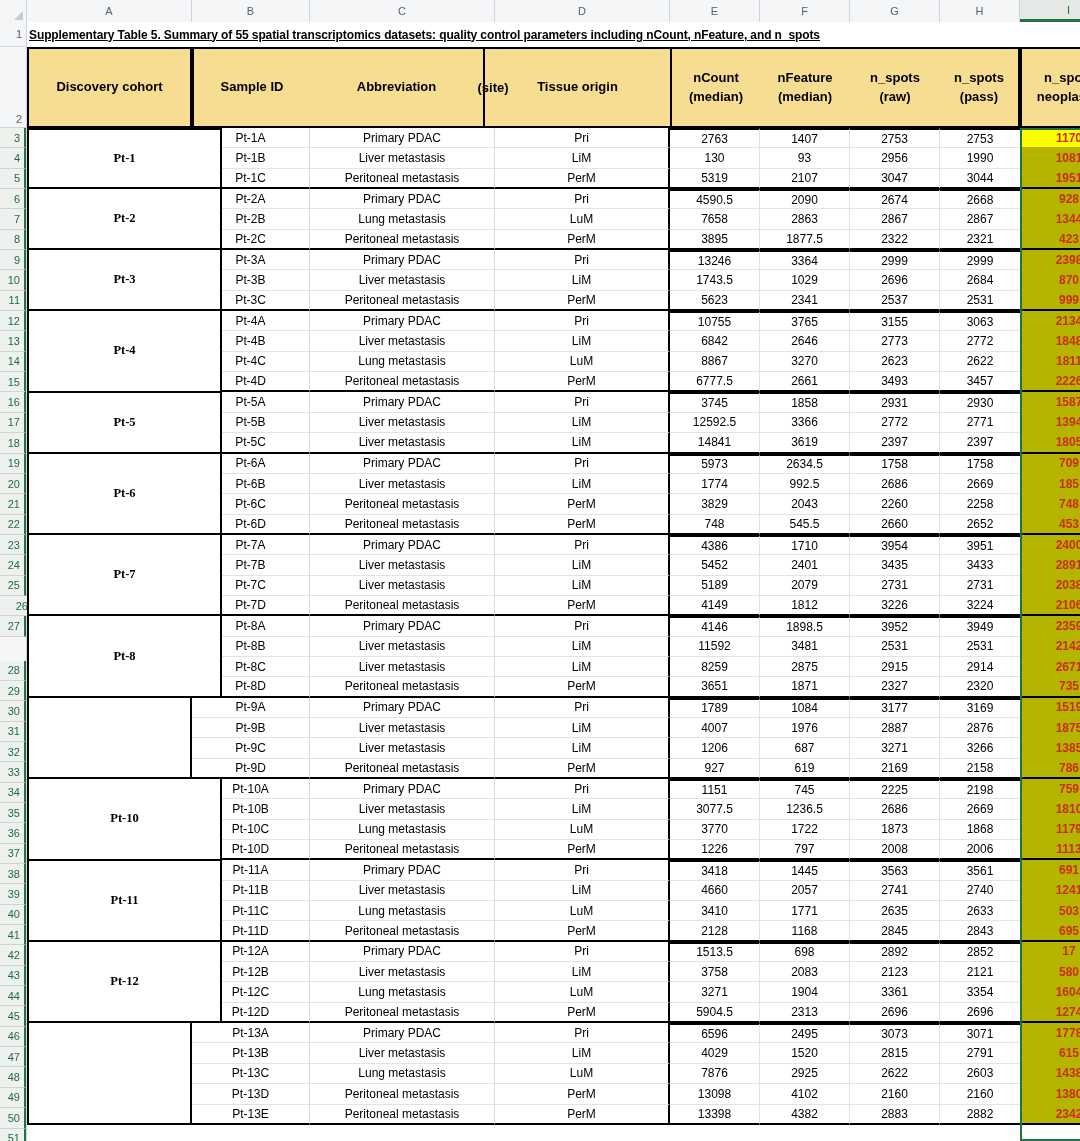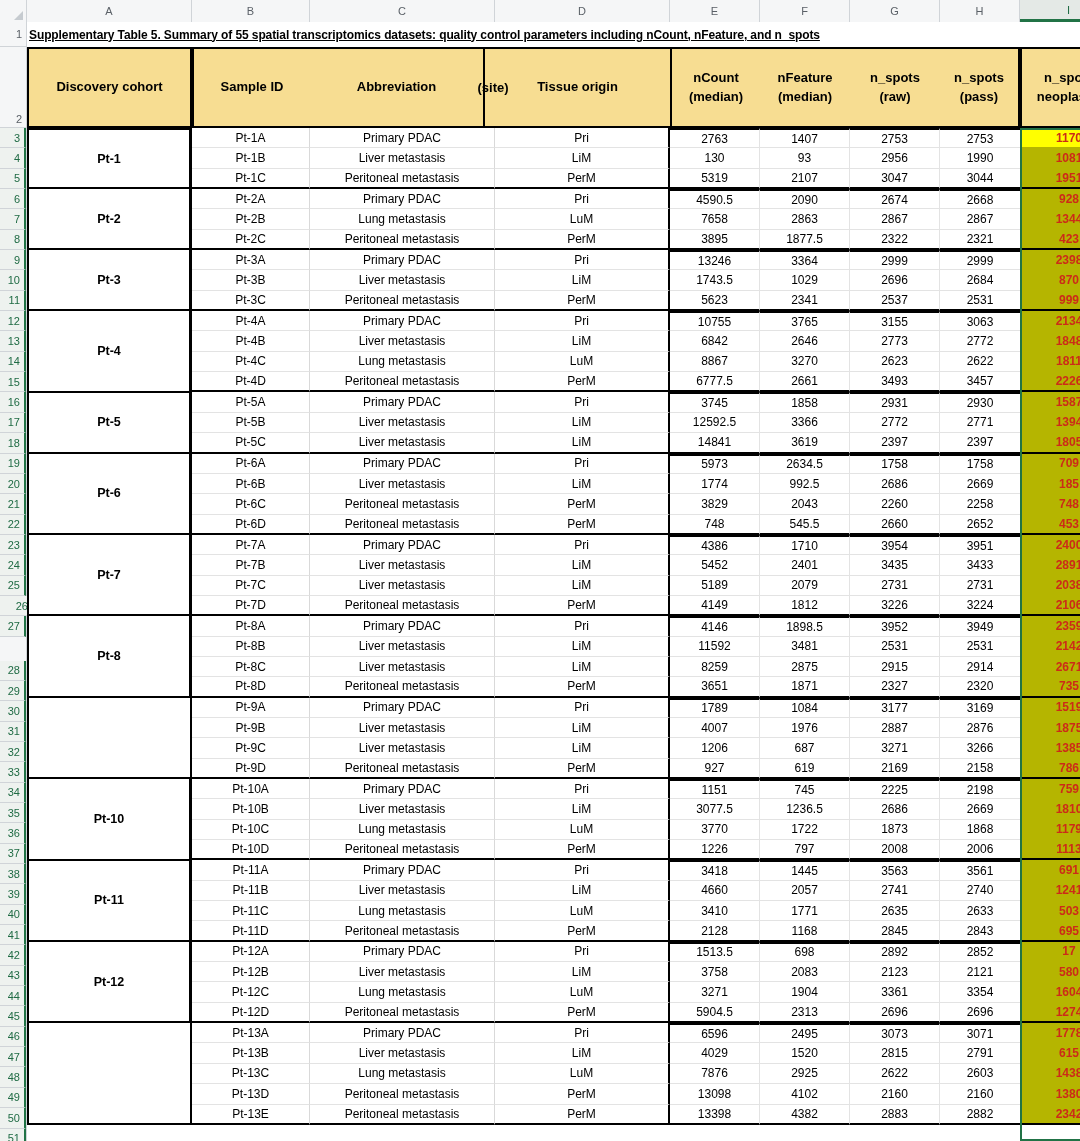--- a/index.html
+++ b/index.html
@@ -209,32 +209,32 @@
   .grp-top .c-f,
   .grp-top .c-g,
   .grp-top .c-h {
     border-top: 2.5px solid #000000;
   }
 
   
   .cohort-label {
     position: absolute;
     left: 0;
-    width: 164px;
+    width: 195px;
     background: #ffffff;
     border-left: 2.5px solid #000000;
     border-right: 2.5px solid #000000;
     box-sizing: border-box;
     display: flex;
     align-items: center;
     justify-content: center;
     font-size: 12.5px;
     font-weight: bold;
     color: #000;
-    font-family: Liberation Sans, sans-serif;
+    font-family: Liberation Serif, serif;
     z-index: 3;
   }
   .cohort-label.top { border-top: 2.5px solid #000000; }
 
   
   .sel-outline {
     position: absolute;
     pointer-events: none;
     border: 2px solid #217346;
     z-index: 6;

